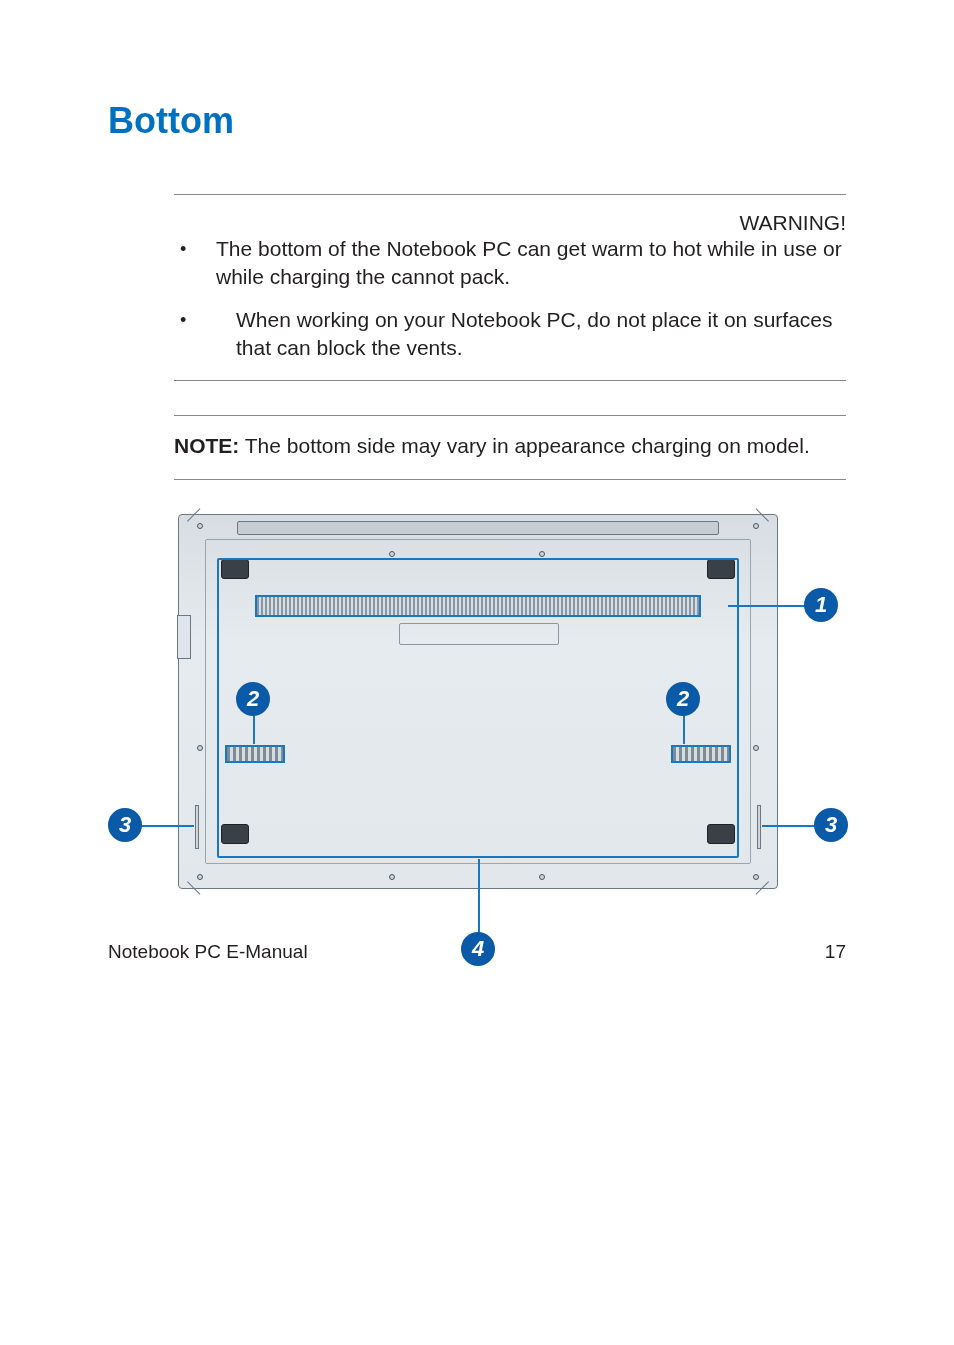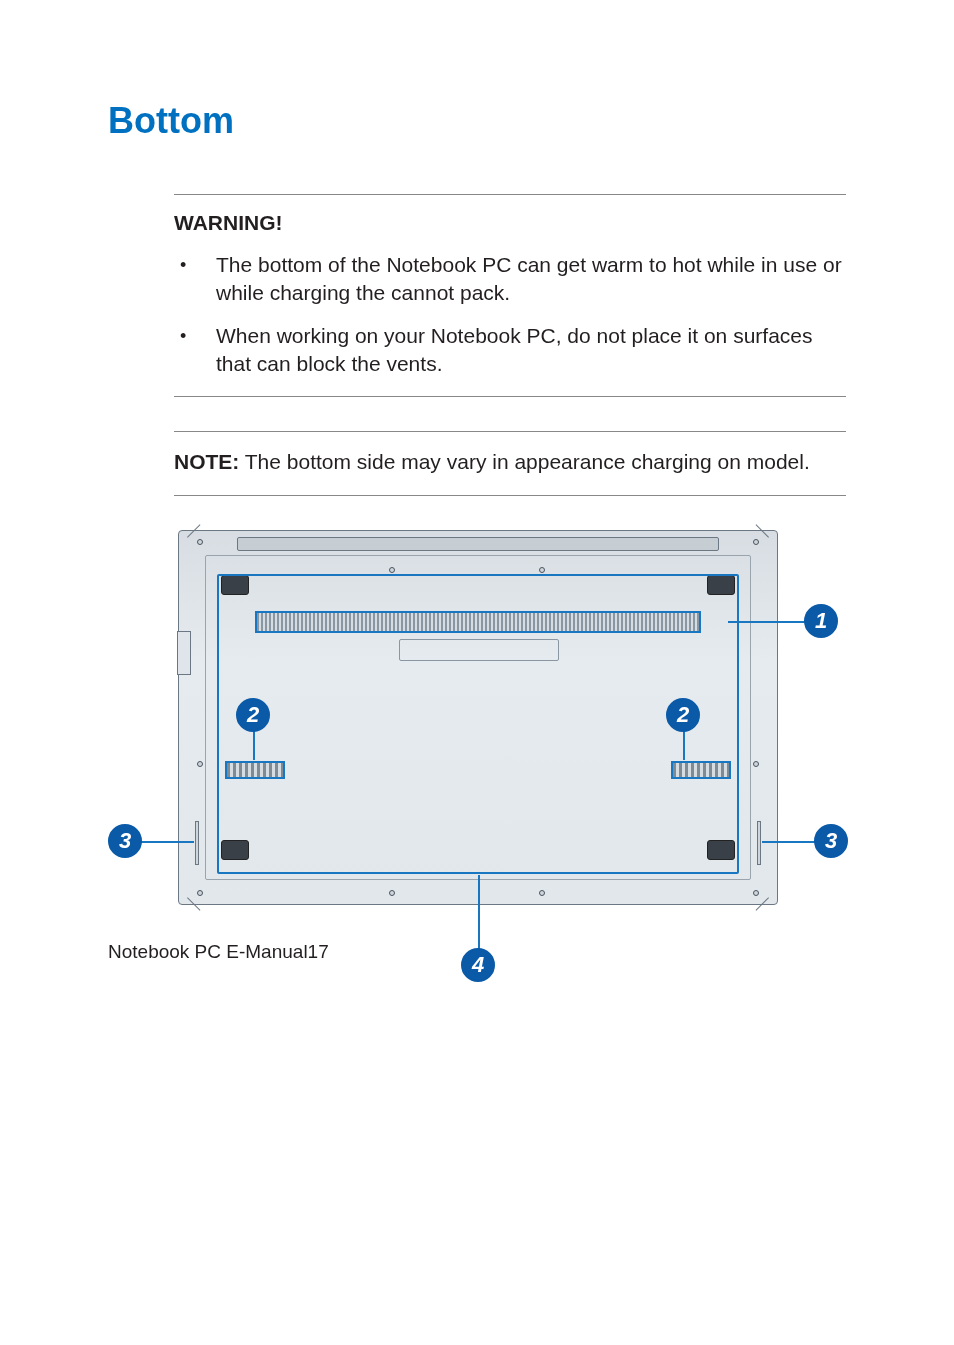--- a/index.html
+++ b/index.html
@@ -1,24 +1,24 @@
 <!DOCTYPE html>
 <html><head>
 <meta charset="utf-8">
 <style>
   * { box-sizing: border-box; margin: 0; padding: 0; }
   html, body { width: 954px; height: 1345px; background: #fff; font-family: "Segoe UI", "Myriad Pro", Arial, sans-serif; color: #231f20; }
   .page { position: relative; width: 954px; height: 1059px; padding: 100px 108px 0 108px; }
   .heading { color: #0070c0; font-size: 36px; font-weight: 700; margin-bottom: 52px; }
   .block { margin-left: 66px; border-top: 1px solid #888; border-bottom: 1px solid #888; padding: 16px 0 18px 0; margin-bottom: 34px; }
   .block .strong { font-weight: 700; }
-  .warning-label { font-weight: 700; font-size: 21px; margin-bottom: 16px; }
+  .warning-label { font-weight: 400; font-size: 21px; margin-bottom: 0; text-align: right; }
   ul.bullets { list-style: none; padding: 0; }
   ul.bullets li { display: flex; font-size: 21px; line-height: 1.35; margin-bottom: 14px; }
-  ul.bullets li:last-child { margin-bottom: 0; }
+  ul.bullets li:last-child { margin-bottom: 0; gap: 20px; }
   ul.bullets li .dot { width: 42px; flex: 0 0 42px; text-align: left; padding-left: 6px; }
   ul.bullets li .dot::before { content: "\2022"; font-size: 18px; position: relative; top: -1px; }
   ul.bullets li .txt { flex: 1; }
   .important, .note { font-size: 21px; line-height: 1.35; }
   .diagram-wrap { position: relative; width: 740px; height: 480px; margin: 20px auto 0 auto; }
   
   .chassis { position: absolute; left: 70px; top: 0; width: 600px; height: 375px;
     background: linear-gradient(180deg, #d7dde2 0%, #e6ebef 35%, #e2e7eb 100%);
     border: 1.5px solid #6b7884; border-radius: 4px; }
   .chassis::before {  content:""; position:absolute; left:8px; top:6px; width:18px; height:18px; border-top:1px solid #6b7884; transform: rotate(-45deg); transform-origin: left top; }
@@ -47,21 +47,21 @@
   
   .notch { position:absolute; left:-2px; top:100px; width:14px; height:44px; border:1px solid #6b7884; background:#dfe5ea; }
   
   .cover-hl { position:absolute; left:38px; right:38px; bottom:30px; height:300px; border:2px solid #1977c2; pointer-events:none; border-radius:2px; }
   
   .badge { position:absolute; width:34px; height:34px; border-radius:50%; background:#0a5aa8; color:#fff; font-size:22px; font-weight:600; display:flex; align-items:center; justify-content:center; font-style:italic; border:2px solid #0a5aa8; }
   .leader { position:absolute; background:#1977c2; }
   .leader.h { height:2px; }
   .leader.v { width:2px; }
   
-  .footer { position:absolute; left:108px; right:108px; bottom:96px; display:flex; font-size:19px; }
+  .footer { position:absolute; left:108px; right:108px; bottom:96px; display:flex; justify-content:space-between; font-size:19px; }
 </style>
 </head>
 <body>
 
 <div class="page">
   <h1 class="heading">Bottom</h1>
 
   <div class="block">
     <div class="warning-label">WARNING!</div>
     <ul class="bullets">

